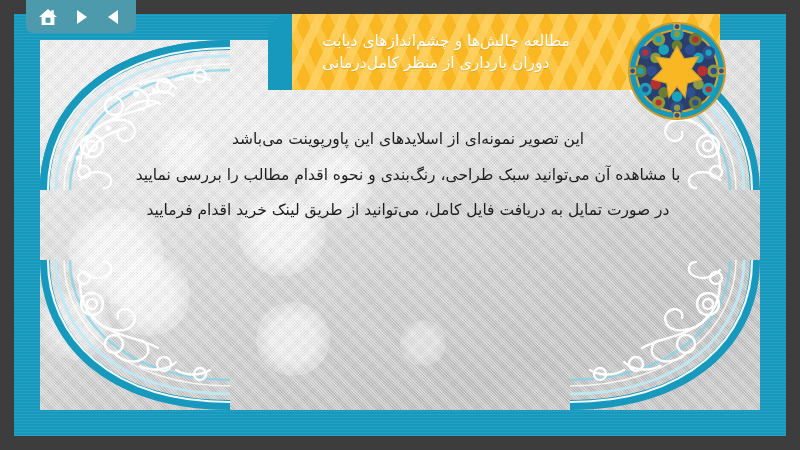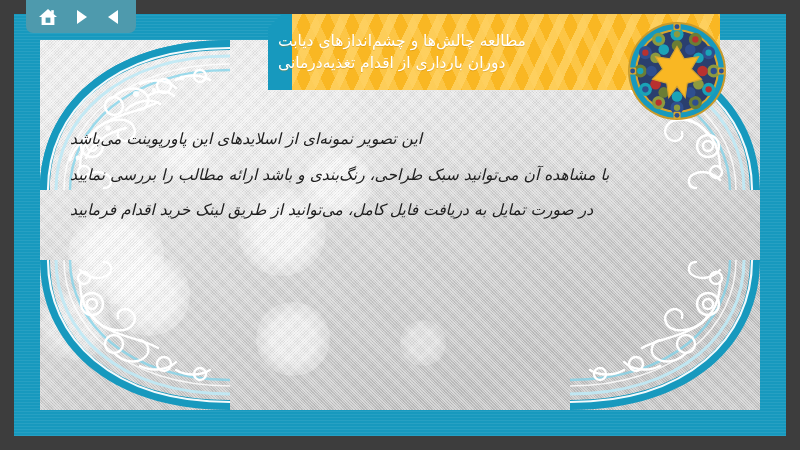--- a/index.html
+++ b/index.html
@@ -185,20 +185,21 @@
     z-index: 3;
     direction: rtl;
   }
   .banner-line {
     color: #ffffff;
     font-size: 15.5px;
     line-height: 1.42;
     white-space: nowrap;
     text-shadow: 0 1px 0 rgba(180,120,0,.35);
     font-family: "DejaVu Sans", sans-serif;
+    margin-left: 44px;
   }
 
   
   .medallion {
     position: absolute;
     right: -8px;
     top: 6px;
     width: 102px;
     height: 102px;
     z-index: 40;
@@ -206,22 +207,21 @@
   .medallion svg { display: block; width: 100%; height: 100%; }
 
   
   .body-text {
     position: absolute;
     right: 40px;
     left: 56px;
     top: 118px;
     z-index: 20;
     direction: rtl;
-    text-align: left;
-    font-style: italic;
+    text-align: center;
   }
   .body-line {
     color: #1d1d1d;
     font-size: 15.5px;
     line-height: 1.0;
     margin-bottom: 20px;
     white-space: nowrap;
     font-family: "DejaVu Sans", sans-serif;
   }
   .body-line:last-child { margin-bottom: 6px; }
@@ -349,32 +349,32 @@
           <path d="M136,40 C146,34 160,34 170,40"></path>
           <circle cx="160" cy="36" r="6"></circle>
           <path d="M40,140 C48,132 58,130 66,134 C74,138 72,148 64,148"></path>
           <circle cx="44" cy="132" r="6"></circle>
         </g>
       </svg>
     </div>
 
     <div class="body-text">
       <div class="body-line">این تصویر نمونه‌ای از اسلایدهای این پاورپوینت می‌باشد</div>
-      <div class="body-line">با مشاهده آن می‌توانید سبک طراحی، رنگ‌بندی و باشد ارائه مطالب را بررسی نمایید</div>
+      <div class="body-line">با مشاهده آن می‌توانید سبک طراحی، رنگ‌بندی و نحوه اقدام مطالب را بررسی نمایید</div>
       <div class="body-line">در صورت تمایل به دریافت فایل کامل، می‌توانید از طریق لینک خرید اقدام فرمایید</div>
     </div>
 
   </div>
 
   <div class="banner">
     <div class="banner-teal"></div>
     <div class="banner-yellow"></div>
     <div class="banner-text">
       <div class="banner-line">مطالعه چالش‌ها و چشم‌اندازهای دیابت</div>
-      <div class="banner-line">دوران بارداری از اقدام تغذیه‌درمانی</div>
+      <div class="banner-line">دوران بارداری از منظر کامل‌درمانی</div>
     </div>
     <div class="medallion">
       <svg viewBox="0 0 100 100" xmlns="http://www.w3.org/2000/svg">
         <circle cx="50" cy="50" r="48" fill="#c89a2a"></circle>
         <circle cx="50" cy="50" r="46" fill="#1799be"></circle>
         <circle cx="50" cy="50" r="41" fill="#d8a62e"></circle>
         <circle cx="50" cy="50" r="39" fill="#2a3f6e"></circle>
         <g>
           <g>
             <circle cx="50" cy="14" r="6.4" fill="#1aa3b8"></circle>

